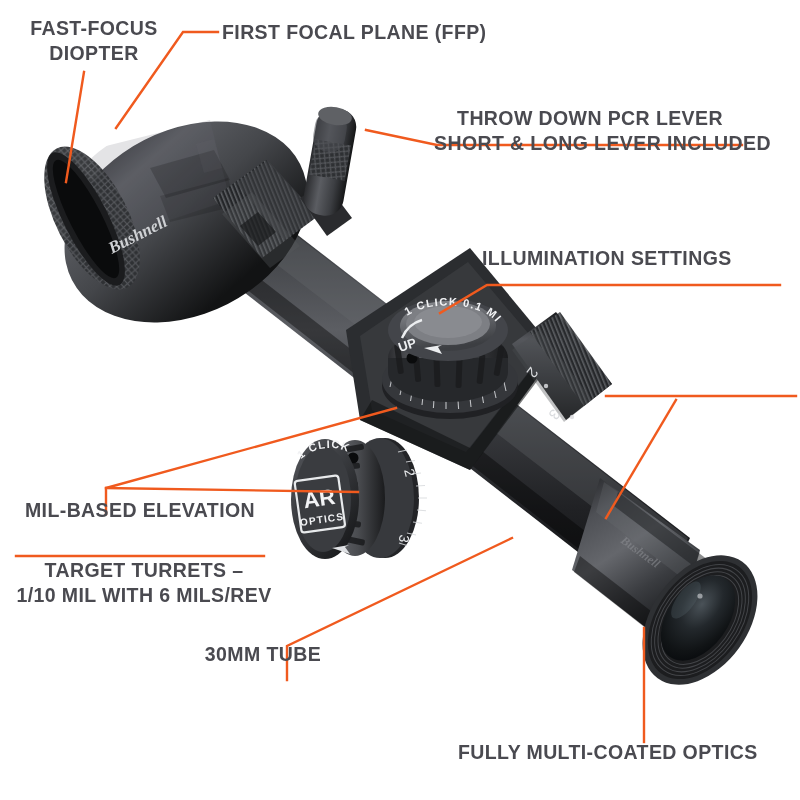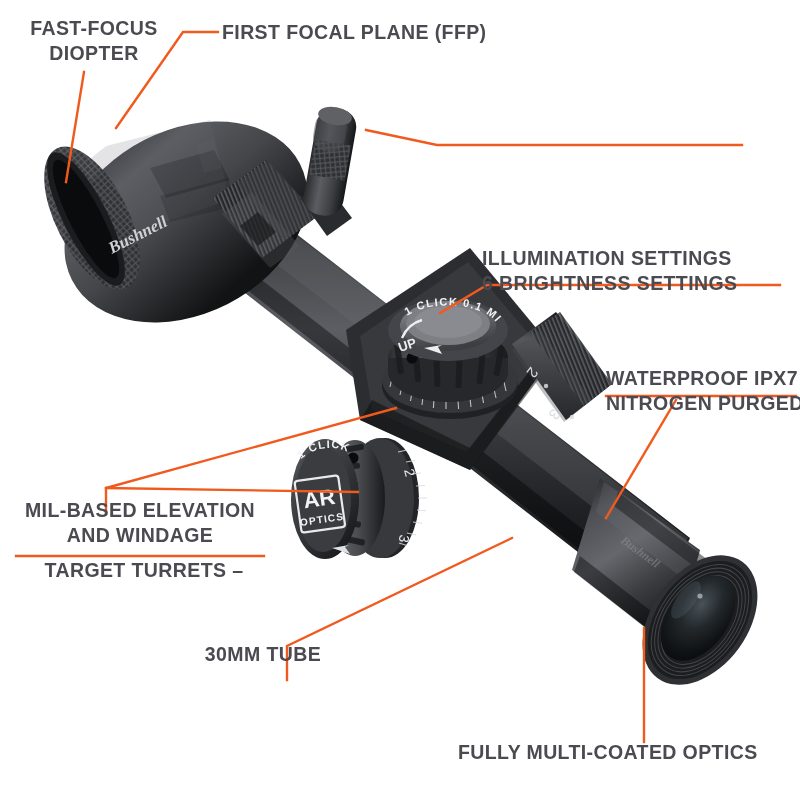--- a/index.html
+++ b/index.html
@@ -322,38 +322,37 @@
 
   <div class="callout two-line ta-center" id="cal-fast-focus">
     <span class="line1">FAST-FOCUS</span>
     <span class="line2">DIOPTER</span>
   </div>
 
   <div class="callout ta-left" id="cal-ffp">
     <span class="line1">FIRST FOCAL PLANE (FFP)</span>
   </div>
 
+  <div class="callout two-line ta-center" id="cal-throw">
+    <span class="line1">THROW DOWN PCR LEVER</span>
+    <span class="line2">SHORT &amp; LONG LEVER INCLUDED</span>
+  </div>
 
   <div class="callout two-line ta-center" id="cal-illum">
     <span class="line1">ILLUMINATION SETTINGS</span>
-    <span class="line2">6 BRIGHTNESS SETTINGS</span>
-  </div>
-
-  <div class="callout two-line ta-left" id="cal-water">
-    <span class="line1">WATERPROOF IPX7</span>
-    <span class="line2">NITROGEN PURGED</span>
-  </div>
+  </div>
+
 
   <div class="callout two-line ta-center" id="cal-mil">
     <span class="line1">MIL-BASED ELEVATION</span>
-    <span class="line2">AND WINDAGE</span>
   </div>
 
   <div class="callout two-line ta-center" id="cal-target">
     <span class="line1">TARGET TURRETS –</span>
+    <span class="line2">1/10 MIL WITH 6 MILS/REV</span>
   </div>
 
   <div class="callout two-line ta-center" id="cal-tube">
     <span class="line1">30MM TUBE</span>
   </div>
 
   <div class="callout ta-center" id="cal-optics">
     <span class="line1">FULLY MULTI-COATED OPTICS</span>
   </div>
 

